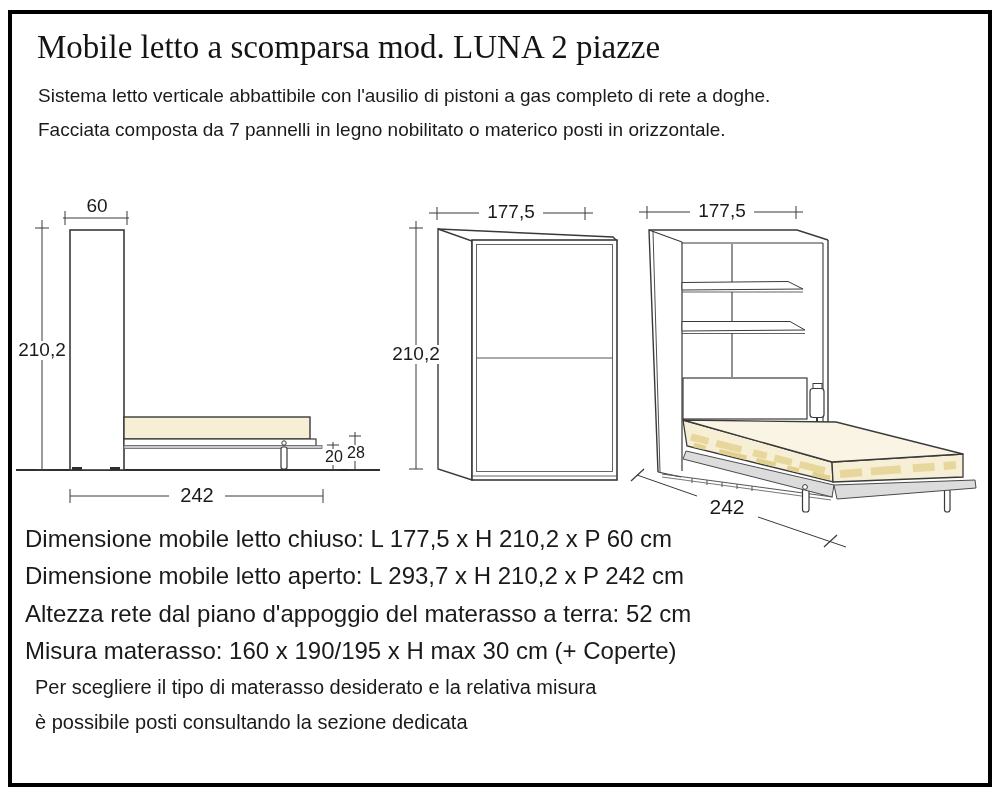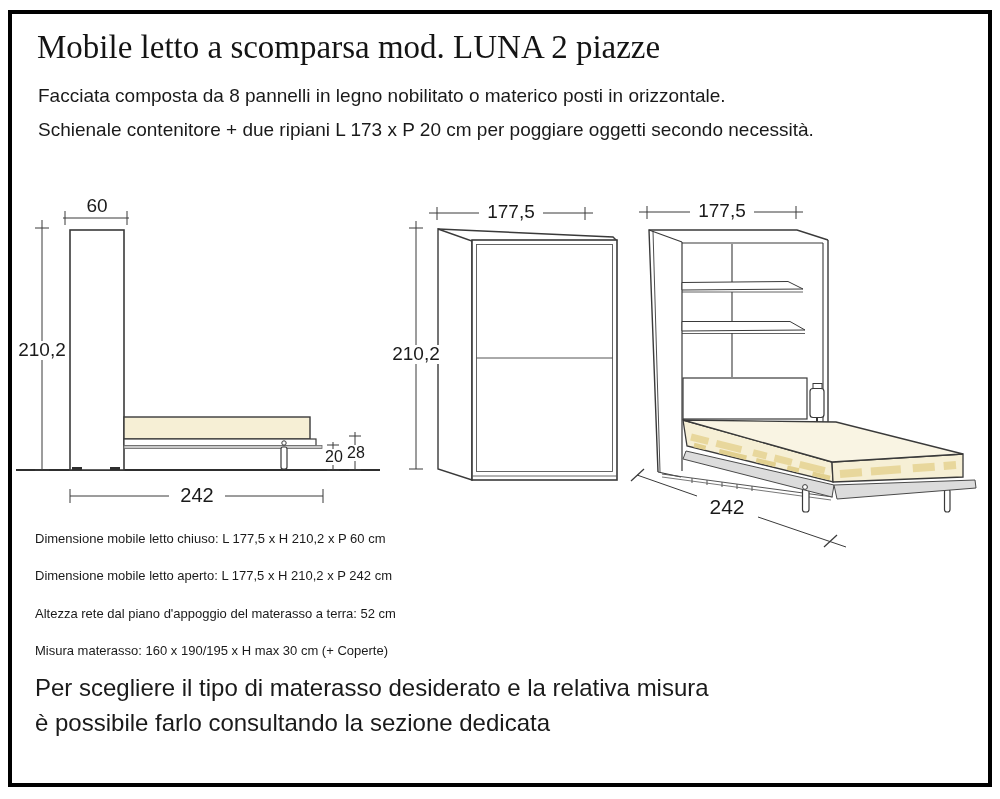--- a/index.html
+++ b/index.html
@@ -3,41 +3,41 @@
 <meta charset="utf-8">
 <style>
   html,body{margin:0;padding:0;background:#fff;}
   #page{position:relative;width:1000px;height:799px;background:#ffffff;overflow:hidden;
         font-family:"Liberation Sans",sans-serif;color:#1a1a1a;}
   .frame{position:absolute;left:8px;top:10px;width:984px;height:777px;
          border:4px solid #000;box-sizing:border-box;}
   .title{position:absolute;left:37px;top:28px;font-family:"Liberation Serif",serif;
          font-size:33px;line-height:1.2;color:#141414;white-space:nowrap;}
   .intro{position:absolute;left:38px;top:79px;font-size:19px;line-height:33.5px;white-space:nowrap;}
-  .specs{position:absolute;left:35px;top:520px;font-size:13px;line-height:37.3px;white-space:nowrap;}
-  .note{position:absolute;left:35px;top:670px;font-size:24px;line-height:35px;white-space:nowrap;}
+  .specs{position:absolute;left:25px;top:520px;font-size:24px;line-height:37.3px;white-space:nowrap;}
+  .note{position:absolute;left:35px;top:670px;font-size:20px;line-height:35px;white-space:nowrap;}
   svg{position:absolute;left:0;top:0;}
   svg text{font-family:"Liberation Sans",sans-serif;fill:#1a1a1a;}
   .dimtext{font-size:19px;}
   .dimtext-sm{font-size:16px;}
   .dimtext-lg{font-size:20px;}
   .dimtext-xl{font-size:21px;}
 </style>
 </head>
 <body>
 
 <div id="page">
 
   <div class="frame"></div>
 
   <div class="title">Mobile letto a scomparsa mod. LUNA 2 piazze</div>
 
   <div class="intro">
-    <div>Facciata composta da 8 pannelli in legno nobilitato o materico posti in orizzontale.</div>
-    <div>Schienale contenitore + due ripiani L 173 x P 20 cm per poggiare oggetti secondo necessità.</div>
+    <div>Sistema letto verticale abbattibile con l'ausilio di pistoni a gas completo di rete a doghe.</div>
+    <div>Facciata composta da 7 pannelli in legno nobilitato o materico posti in orizzontale.</div>
   </div>
 
   <svg width="1000" height="799" viewBox="0 0 1000 799">
 
     <g>
       <line x1="16" y1="470" x2="380" y2="470" stroke="#2e2e2e" stroke-width="2"></line>
       <rect x="70" y="230" width="54" height="240" fill="#ffffff" stroke="#3a3a3a" stroke-width="1.6"></rect>
       <rect x="72" y="467" width="10" height="3" fill="#2e2e2e"></rect>
       <rect x="110" y="467" width="10" height="3" fill="#2e2e2e"></rect>
       <rect x="124" y="417" width="186" height="22" fill="#f6efd5" stroke="#3a3a3a" stroke-width="1.4"></rect>
@@ -178,23 +178,23 @@
         <line x1="758" y1="517" x2="846" y2="547" stroke-width="1"></line>
         <line x1="631" y1="481" x2="644" y2="469" stroke-width="1.2"></line>
         <line x1="824" y1="547" x2="837" y2="535" stroke-width="1.2"></line>
       </g>
       <text class="dimtext-xl" x="727" y="514" text-anchor="middle">242</text>
     </g>
   </svg>
 
   <div class="specs">
     <div>Dimensione mobile letto chiuso: L 177,5 x H 210,2 x P 60 cm</div>
-    <div>Dimensione mobile letto aperto: L 177,5 x H 210,2 x P 242 cm</div>
+    <div>Dimensione mobile letto aperto: L 293,7 x H 210,2 x P 242 cm</div>
     <div>Altezza rete dal piano d'appoggio del materasso a terra: 52 cm</div>
     <div>Misura materasso: 160 x 190/195 x H max 30 cm (+ Coperte)</div>
   </div>
 
   <div class="note">
     <div>Per scegliere il tipo di materasso desiderato e la relativa misura</div>
-    <div>è possibile farlo consultando la sezione dedicata</div>
+    <div>è possibile posti consultando la sezione dedicata</div>
   </div>
 
 </div>
 
 </body></html>

